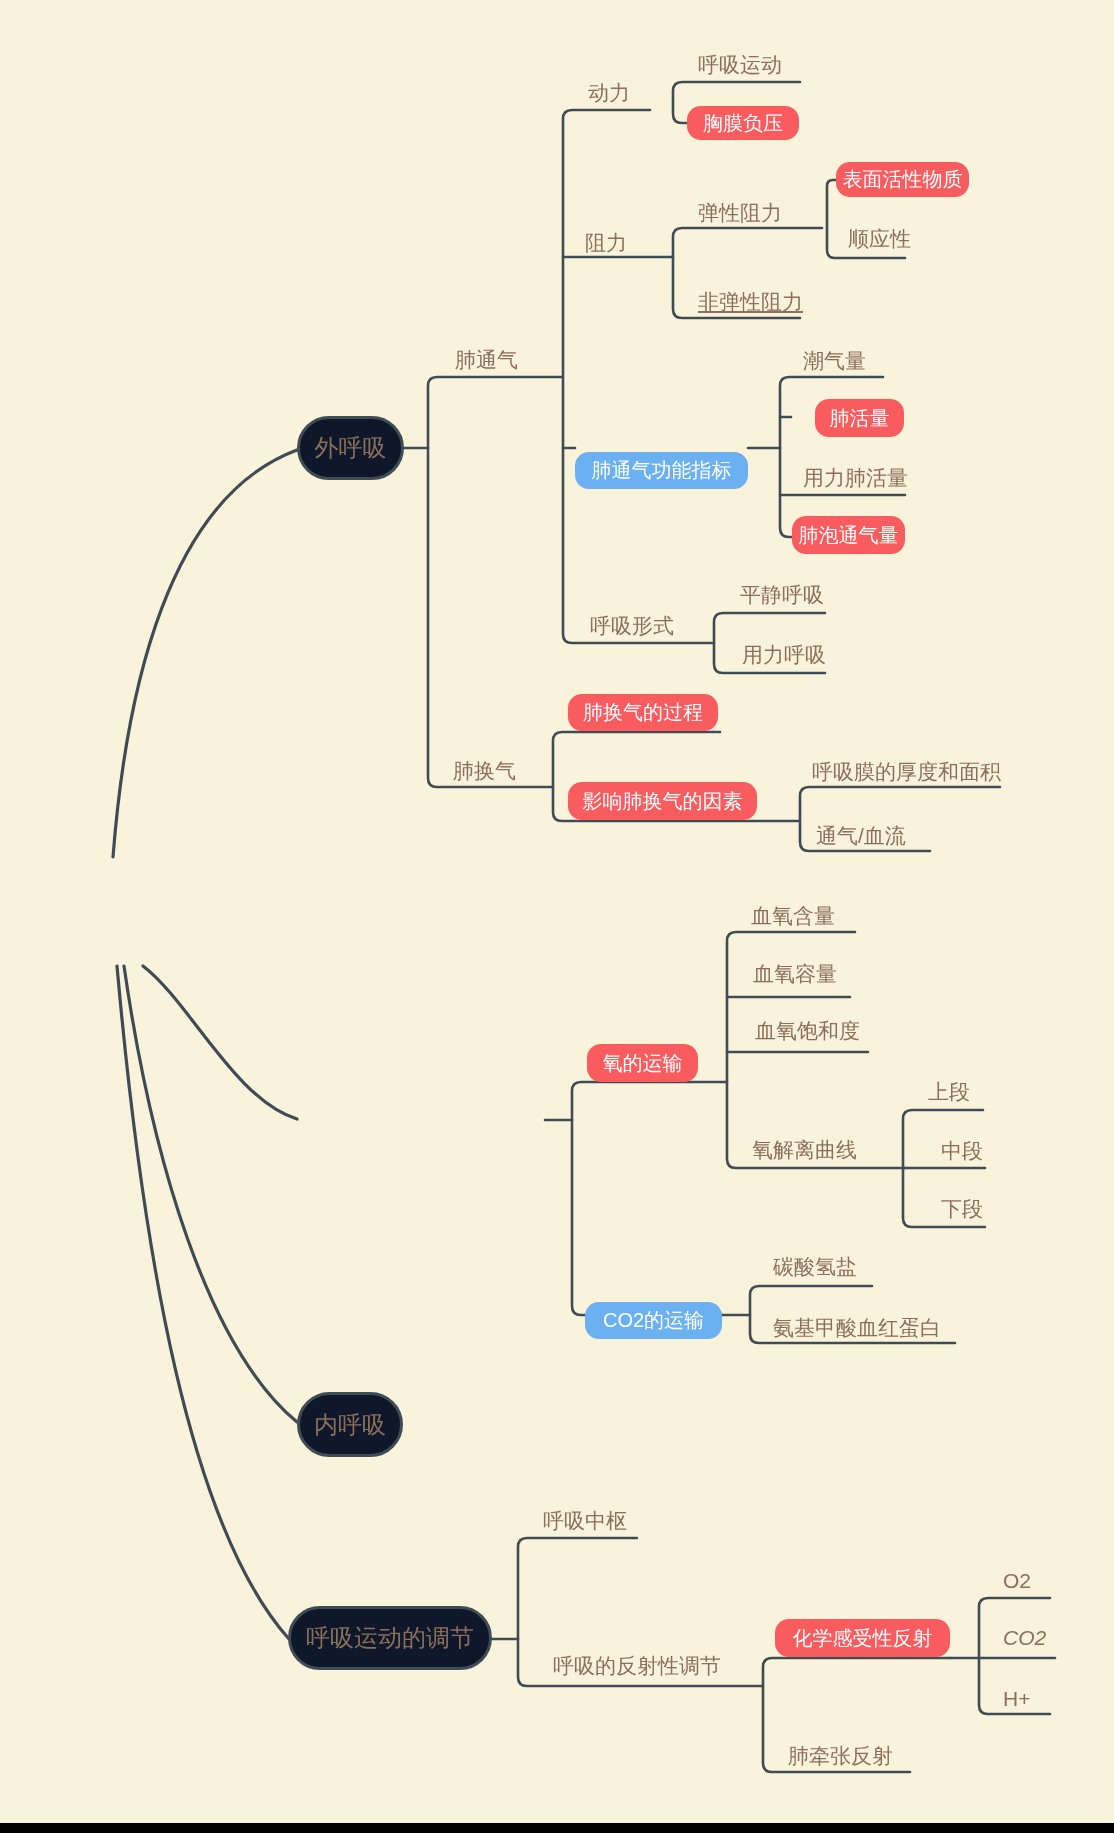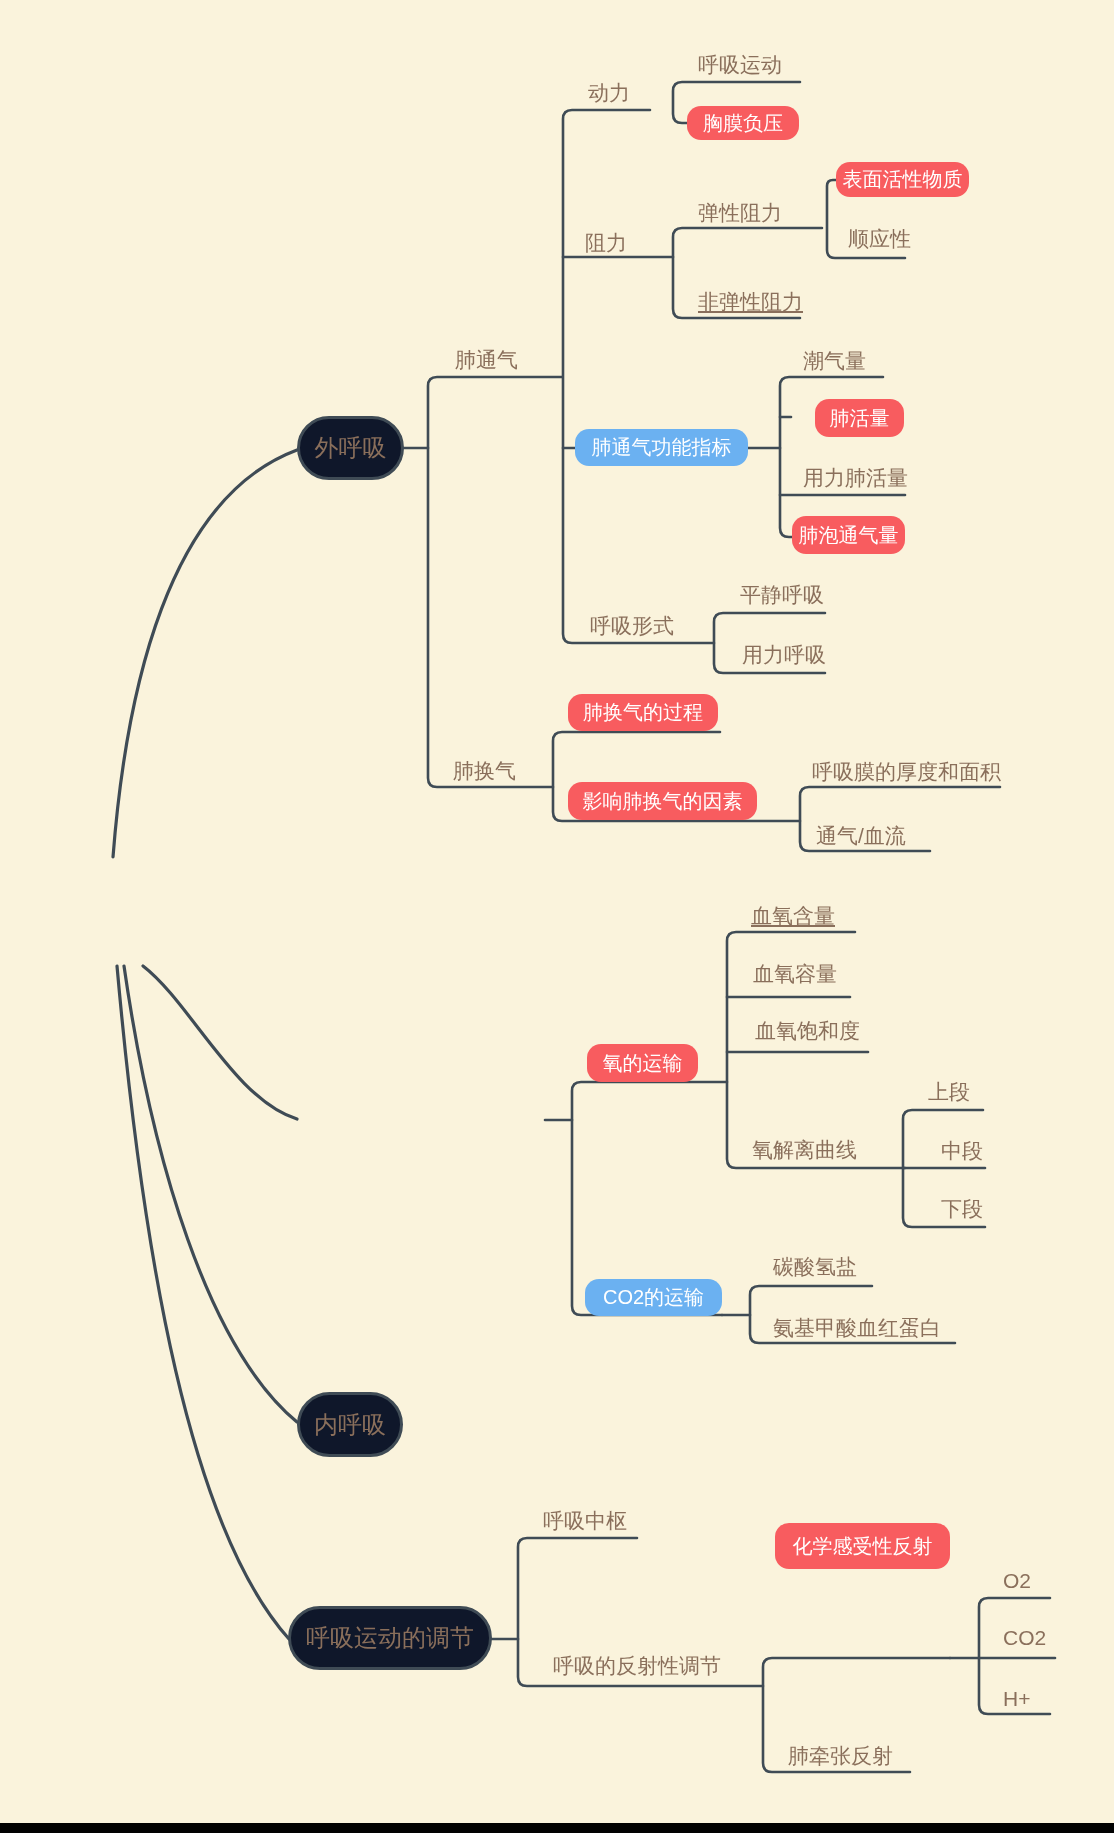--- a/index.html
+++ b/index.html
@@ -3,21 +3,21 @@
 <meta charset="utf-8">
 <style>
   html,body{margin:0;padding:0;background:#FAF3DC;}
   .canvas{position:relative;width:1114px;height:1833px;background:#FAF3DC;overflow:hidden;
           font-family:"Liberation Sans","DejaVu Sans",sans-serif;}
   svg.links{position:absolute;left:0;top:0;width:1114px;height:1833px;}
   .label{position:absolute;color:#8A6F5B;font-size:21px;line-height:1.1;white-space:nowrap;}
   .rbox,.bbox{position:absolute;display:flex;align-items:center;justify-content:center;
       color:#FFFFFF;font-size:20px;border-radius:14px;white-space:nowrap;box-sizing:border-box;}
   .rbox{background:#F85C5F;}
-  .bbox{background:#6BB1F1;}
+  .bbox{background:#6BB1F1;margin-top:23px;}
   .bubble{position:absolute;display:flex;align-items:center;justify-content:center;
       background:#0f172a;border:3px solid #3F4B55;border-radius:999px;color:#8A6F5B;
       font-size:24px;white-space:nowrap;box-sizing:border-box;}
   .rootbox{position:absolute;display:flex;align-items:center;justify-content:center;
       background:#FFFFFF;border:4px solid #3F4B55;border-radius:12px;color:#7C6045;
       font-size:45px;letter-spacing:2px;white-space:nowrap;box-sizing:border-box;}
   .footer-bar{position:absolute;left:0;top:1823px;width:1114px;height:10px;background:#010101;}
 </style>
 </head>
 <body>
@@ -90,33 +90,33 @@
   <div class="label" style="left:590px;top:614px;">呼吸形式</div>
   <div class="label" style="left:740px;top:583px;">平静呼吸</div>
   <div class="label" style="left:742px;top:643px;">用力呼吸</div>
   <div class="label" style="left:453px;top:759px;">肺换气</div>
   <div class="rbox" style="left:568px;top:694px;width:150px;height:37px;">肺换气的过程</div>
   <div class="rbox" style="left:568px;top:782px;width:189px;height:38px;">影响肺换气的因素</div>
   <div class="label" style="left:812px;top:760px;">呼吸膜的厚度和面积</div>
   <div class="label" style="left:816px;top:824px;">通气/血流</div>
 
   <div class="rbox" style="left:587px;top:1044px;width:111px;height:38px;">氧的运输</div>
-  <div class="label" style="left:751px;top:904px;text-decoration:underline;">血氧含量</div>
+  <div class="label" style="left:751px;top:904px;">血氧含量</div>
   <div class="label" style="left:753px;top:962px;">血氧容量</div>
   <div class="label" style="left:755px;top:1019px;">血氧饱和度</div>
   <div class="label" style="left:752px;top:1138px;">氧解离曲线</div>
   <div class="label" style="left:928px;top:1080px;">上段</div>
   <div class="label" style="left:941px;top:1139px;">中段</div>
   <div class="label" style="left:941px;top:1197px;">下段</div>
   <div class="bbox" style="left:585px;top:1279px;width:137px;height:37px;">CO2的运输</div>
   <div class="label" style="left:773px;top:1255px;">碳酸氢盐</div>
   <div class="label" style="left:773px;top:1316px;">氨基甲酸血红蛋白</div>
 
   <div class="label" style="left:543px;top:1509px;">呼吸中枢</div>
   <div class="label" style="left:553px;top:1654px;">呼吸的反射性调节</div>
-  <div class="rbox" style="left:775px;top:1523px;width:175px;height:46px;">化学感受性反射</div>
+  <div class="rbox" style="left:775px;top:1619px;width:175px;height:38px;">化学感受性反射</div>
   <div class="label" style="left:1003px;top:1569px;">O2</div>
-  <div class="label" style="left:1003px;top:1626px;">CO2</div>
+  <div class="label" style="left:1003px;top:1626px;font-style:italic;">CO2</div>
   <div class="label" style="left:1003px;top:1687px;">H+</div>
   <div class="label" style="left:788px;top:1744px;">肺牵张反射</div>
 
   <div class="footer-bar"></div>
 </div>
 
 </body></html>

